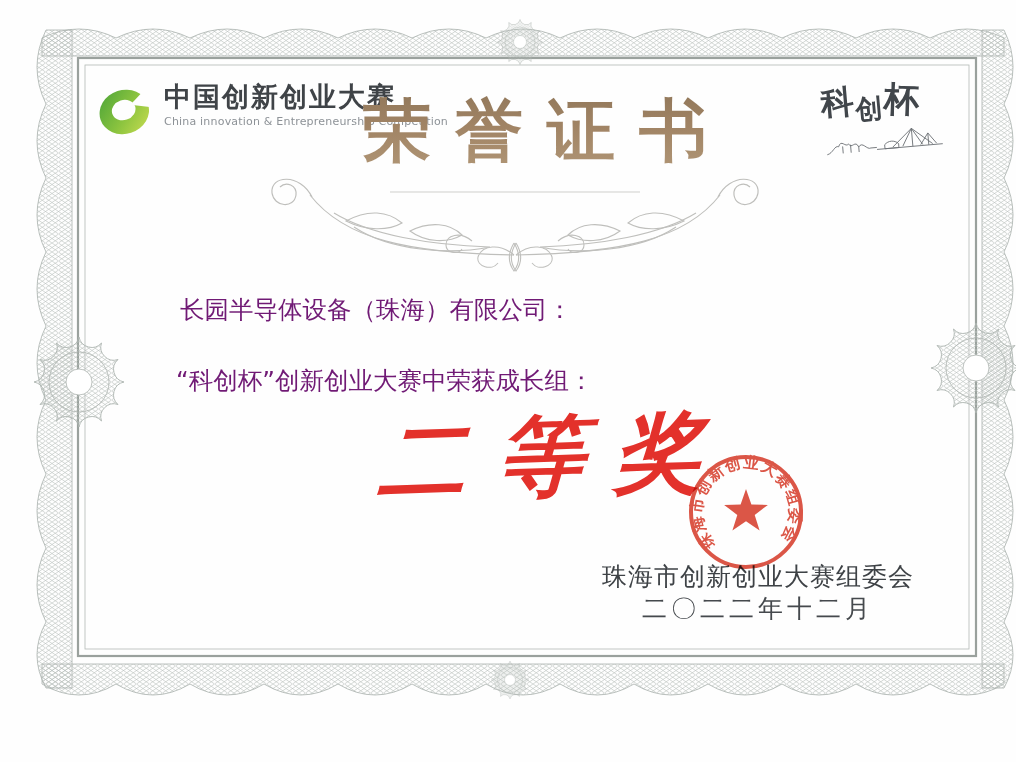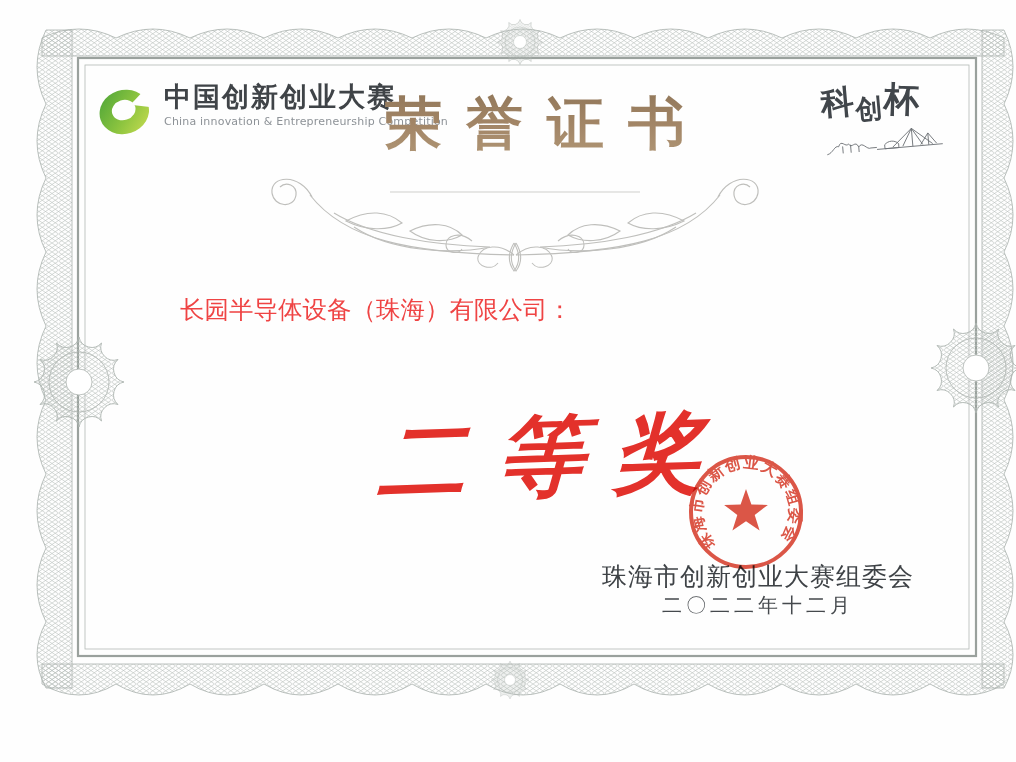--- a/index.html
+++ b/index.html
@@ -15,56 +15,56 @@
   .logo-text-cn{
     font-size:27px;font-weight:700;color:#3f4347;letter-spacing:2px;
     font-family:"DejaVu Sans","Liberation Sans",sans-serif;line-height:1.1;
   }
   .logo-text-en{font-size:11px;color:#8d9297;margin-top:3px;letter-spacing:.2px;}
 
   
   .title{
     left:320px;top:86px;width:430px;text-align:center;
     font-family:"DejaVu Serif","Liberation Serif",serif;
-    font-size:57px;font-weight:700;letter-spacing:24px;
+    font-size:68px;font-weight:700;letter-spacing:24px;
     background:linear-gradient(180deg,#8f7659 0%,#a18465 45%,#b29878 100%);
     -webkit-background-clip:text;background-clip:text;color:transparent;
     white-space:nowrap;padding-left:12px;
   }
 
   
   .cupmark{left:822px;top:76px;width:140px;color:#41464b;
     font-family:"DejaVu Serif","Liberation Serif",serif;font-weight:700;
     transform:rotate(-5deg);}
   .cupmark .chars{display:flex;align-items:flex-start;height:46px;}
   .cup-c1{font-size:33px;}
   .cup-c2{font-size:27px;margin-top:13px;margin-left:1px;}
   .cup-c3{font-size:35px;margin-top:1px;margin-left:2px;transform:rotate(7deg);}
 
   
-  .bodytext{color:#ef4444;font-size:24.5px;line-height:1;white-space:nowrap;}
+  .bodytext{color:#701a75;font-size:24.5px;line-height:1;white-space:nowrap;}
   .recipient{left:180px;top:298px;}
   .para1{left:229px;top:340px;}
   .para2{left:176px;top:369px;}
   .closing{left:178px;top:516px;}
 
   
   .award{
     left:295px;top:398px;width:460px;text-align:center;
     font-family:"DejaVu Serif","Liberation Serif",serif;
     font-size:88px;font-weight:700;font-style:italic;
     color:#e3312b;letter-spacing:30px;padding-left:30px;
     transform:rotate(-2deg) skewX(-4deg);white-space:nowrap;
   }
 
   
   .org{left:556px;top:560px;width:404px;text-align:center;
     color:#3e4246;font-size:25px;letter-spacing:1px;white-space:nowrap;}
   .date{left:556px;top:592px;width:404px;text-align:center;
-    color:#45494d;font-size:20px;letter-spacing:4px;white-space:nowrap;}
+    color:#45494d;font-size:25px;letter-spacing:4px;white-space:nowrap;}
 
   
   .seal{left:671px;top:437px;mix-blend-mode:multiply;opacity:.95;}
 
   
   .decor{left:0;top:0;pointer-events:none;}
 </style>
 </head>
 <body>
 
@@ -161,20 +161,21 @@
       <path d="M160,66 C180,56 200,58 212,70 C198,78 176,78 160,66 Z"></path>
       <path d="M222,76 C210,66 196,70 196,80 C196,88 208,90 212,84"></path>
       <path d="M264,90 C250,78 232,80 228,92 C226,102 242,106 248,98"></path>
       <path d="M264,78 C258,88 258,98 264,106 C270,98 270,88 264,78"></path>
     </g>
     <use href="#fl-left" transform="translate(530,0) scale(-1,1)"></use>
     <path d="M140,27 L390,27" stroke="#cfcfcc" stroke-width="1" fill="none"></path>
   </svg>
 
   <div class="abs bodytext recipient">长园半导体设备（珠海）有限公司：</div>
+  <div class="abs bodytext para2">“科创杯”创新创业大赛中荣获成长组：</div>
 
   <div class="abs award">二等奖</div>
 
 
   <div class="abs org">珠海市创新创业大赛组委会</div>
   <div class="abs date">二〇二二年十二月</div>
 
   <svg class="abs seal" width="150" height="150" viewBox="-75 -75 150 150">
     <defs>
       <path id="sealArc" d="M-30,32 A44,44 0 1 1 30,32" fill="none"></path>

